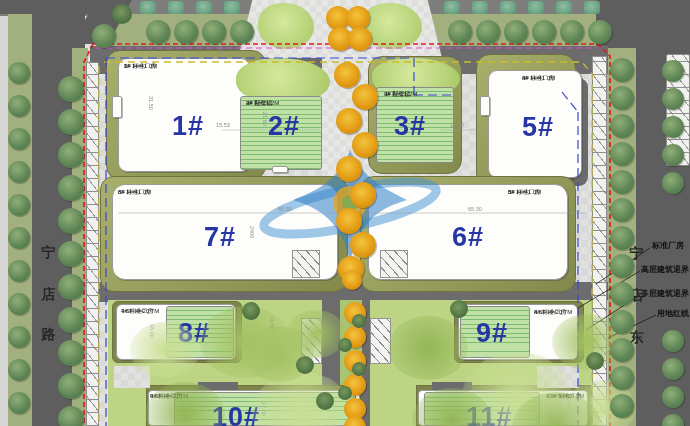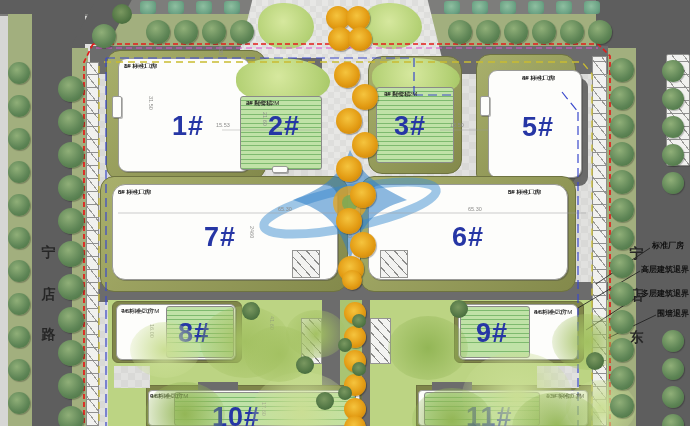--- a/index.html
+++ b/index.html
@@ -207,21 +207,21 @@
       <span>9#  标准厂房</span>
       <span>4.5F H=20.7M</span>
     </div>
 
   <div class="vtext" style="left:40px;top:232px;height:190px">宁店路</div>
   <div class="vtext" style="left:628px;top:233px;height:180px">宁店东</div>
 
   <div class="ann" style="left:652px;top:240px">标准厂房</div>
   <div class="ann" style="left:641px;top:264px">高层建筑退界</div>
   <div class="ann" style="left:641px;top:288px">多层建筑退界</div>
-  <div class="ann" style="left:657px;top:308px">围墙退界</div>
+  <div class="ann" style="left:657px;top:308px">用地红线</div>
 
   <div class="dim v" style="left:148px;top:96px">31.50</div>
   <div class="dim" style="left:216px;top:122px">15.53</div>
   <div class="dim" style="left:450px;top:122px">15.50</div>
   <div class="dim v" style="left:262px;top:112px">21.60</div>
   <div class="dim" style="left:278px;top:206px">65.30</div>
   <div class="dim" style="left:468px;top:206px">65.30</div>
   <div class="dim v" style="left:249px;top:226px">2460</div>
   <div class="dim v" style="left:347px;top:226px">2460</div>
   <div class="dim v" style="left:149px;top:324px">16.00</div>

